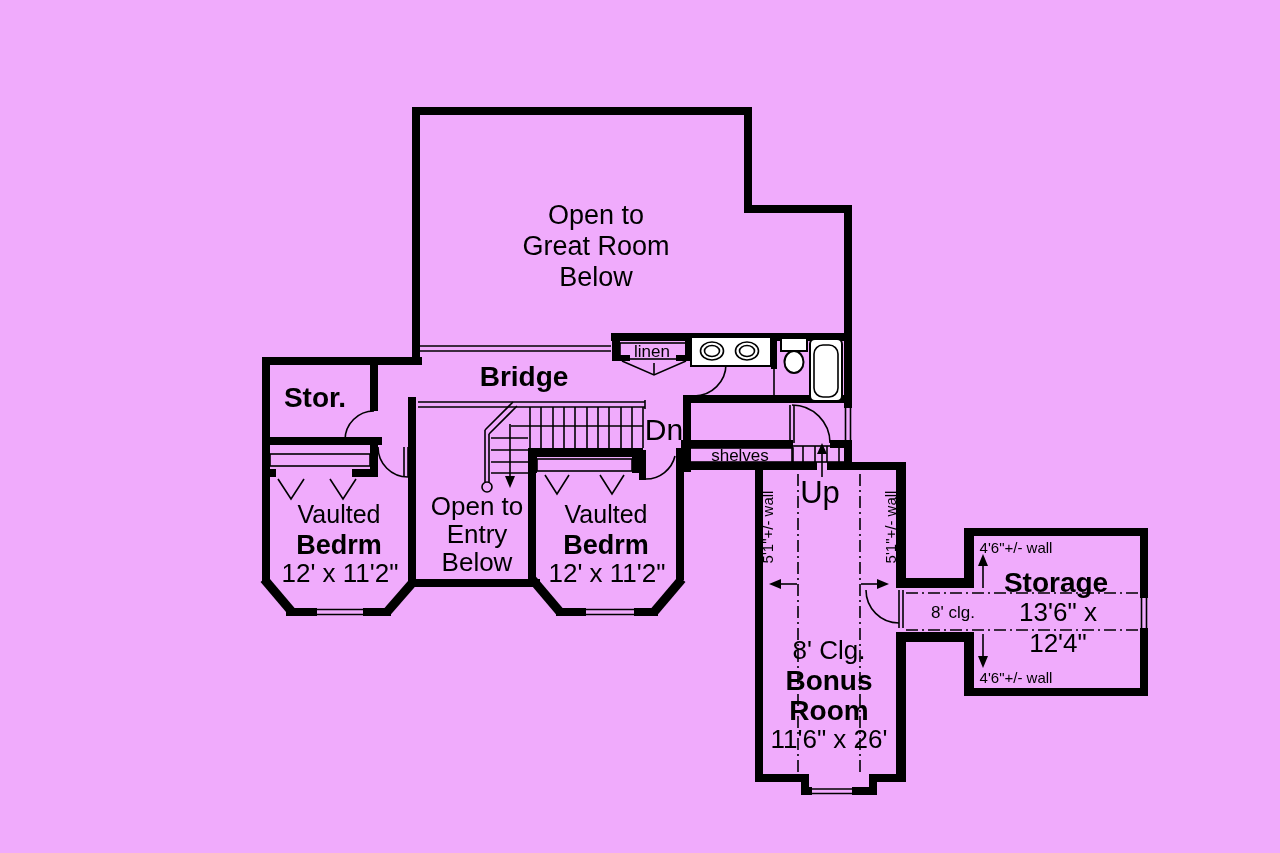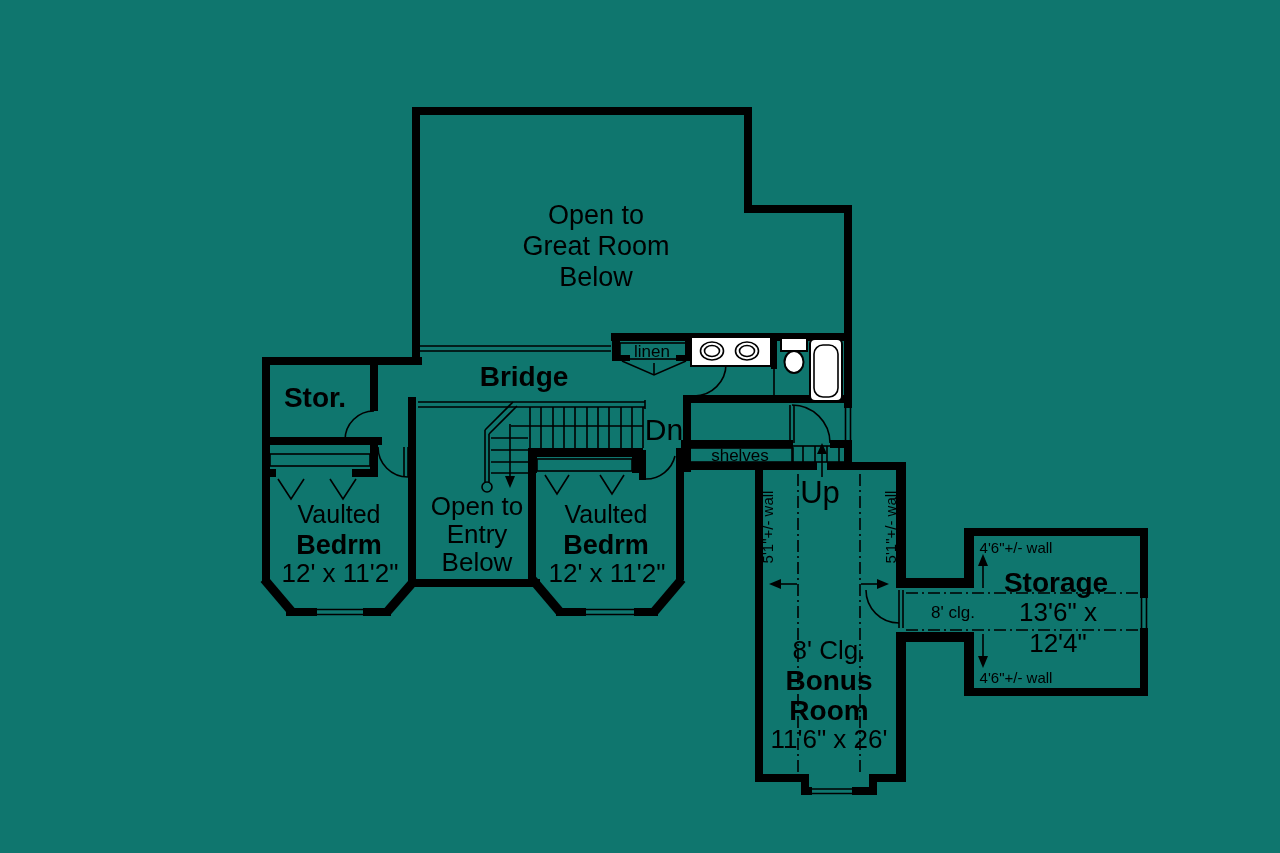--- a/index.html
+++ b/index.html
@@ -1,16 +1,16 @@
 <!DOCTYPE html>
 <html><head>
 <meta charset="utf-8">
 <style>
   html,body{margin:0;padding:0;background:#ffffff;}
-  #stage{position:relative;width:1280px;height:853px;background:#0f766e;overflow:hidden;}
+  #stage{position:relative;width:1280px;height:853px;background:#f0abfc;overflow:hidden;}
   svg{position:absolute;left:0;top:0;}
   text{font-family:"Liberation Sans", sans-serif;fill:#000;}
   .bold{font-weight:bold;}
   .wall{fill:#000000;}
   .thin{stroke:#000000;stroke-width:1.6;fill:none;}
   .thick-line{stroke:#000000;stroke-width:9;fill:none;}
   .dashdot{stroke:#000000;stroke-width:1.6;fill:none;stroke-dasharray:12 4 2 4;}
   .fixture{stroke:#000000;stroke-width:2;fill:#ffffff;}
 </style>
 </head>

